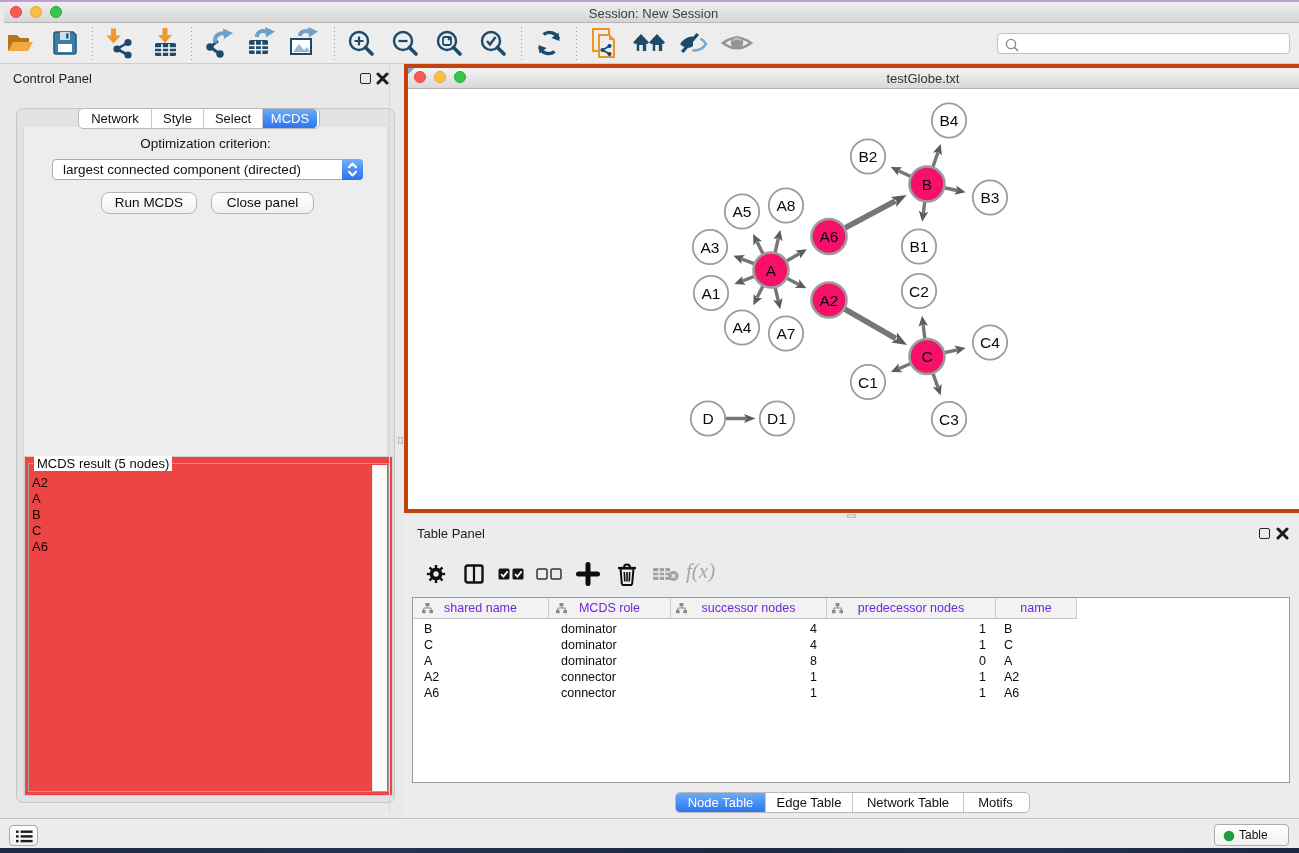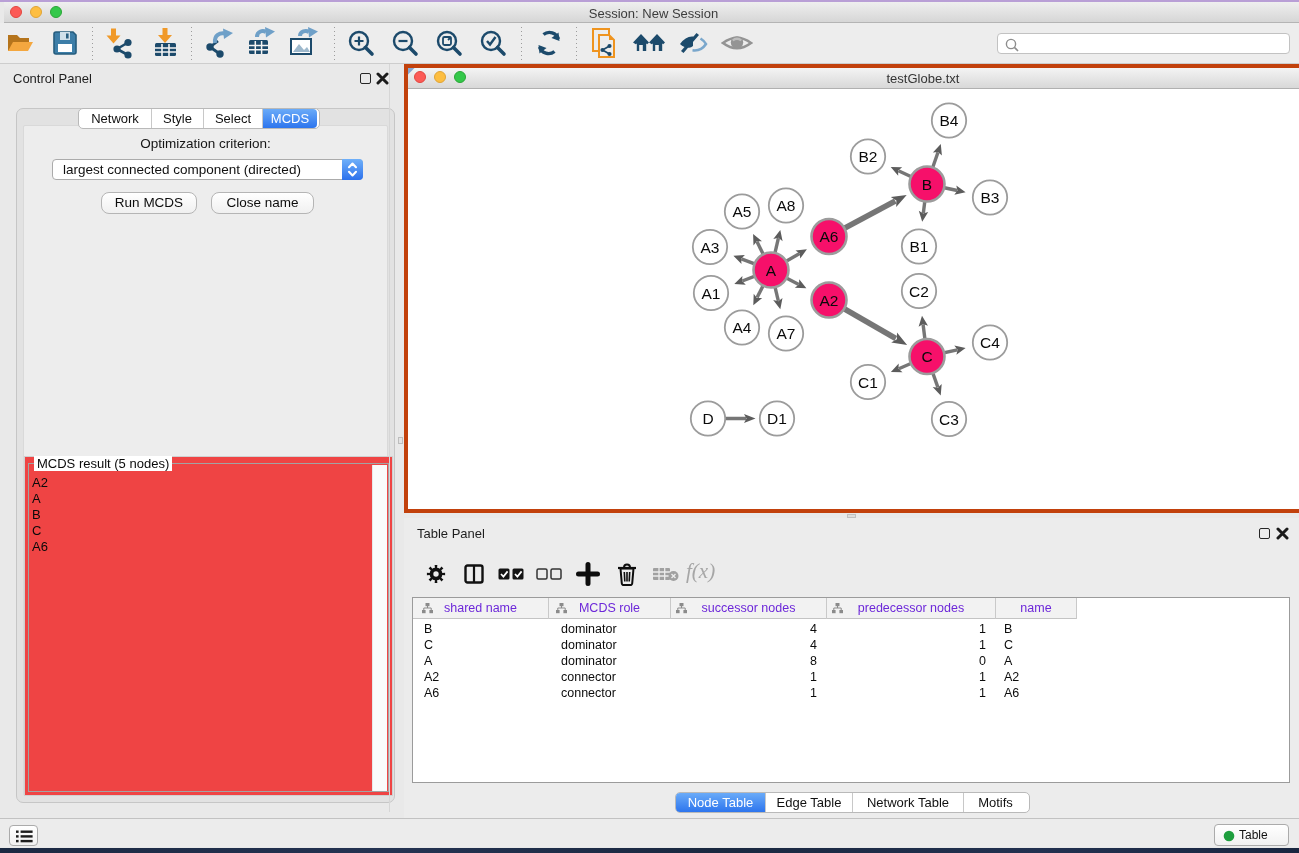--- a/index.html
+++ b/index.html
@@ -195,21 +195,21 @@
    <div class="abs" id="opt-label">Optimization criterion:</div>
    <div class="abs" id="dropdown">largest connected component (directed)
      <div class="abs" id="dd-btn">
       <svg width="21" height="21" viewBox="0 0 21 21">
        <path d="M7 8.2 L10.5 4.6 L14 8.2" stroke="#fff" stroke-width="2.1" fill="none" stroke-linecap="round" stroke-linejoin="round"></path>
        <path d="M7 12.8 L10.5 16.4 L14 12.8" stroke="#fff" stroke-width="2.1" fill="none" stroke-linecap="round" stroke-linejoin="round"></path>
       </svg>
      </div>
    </div>
    <div class="abs btn" style="left:77px;top:66px;width:96px">Run MCDS</div>
-   <div class="abs btn" style="left:187px;top:66px;width:103px">Close name</div>
+   <div class="abs btn" style="left:187px;top:66px;width:103px">Close panel</div>
    <div class="abs" id="whitebox">
     <div class="abs" id="fieldset">
      <div class="abs" id="fs-legend">MCDS result (5 nodes)</div>
      <div class="abs" id="mcds-list">A2<br>A<br>B<br>C<br>A6</div>
      <div class="abs" id="fs-scroll"></div>
     </div>
    </div>
   </div>
  </div>
 

